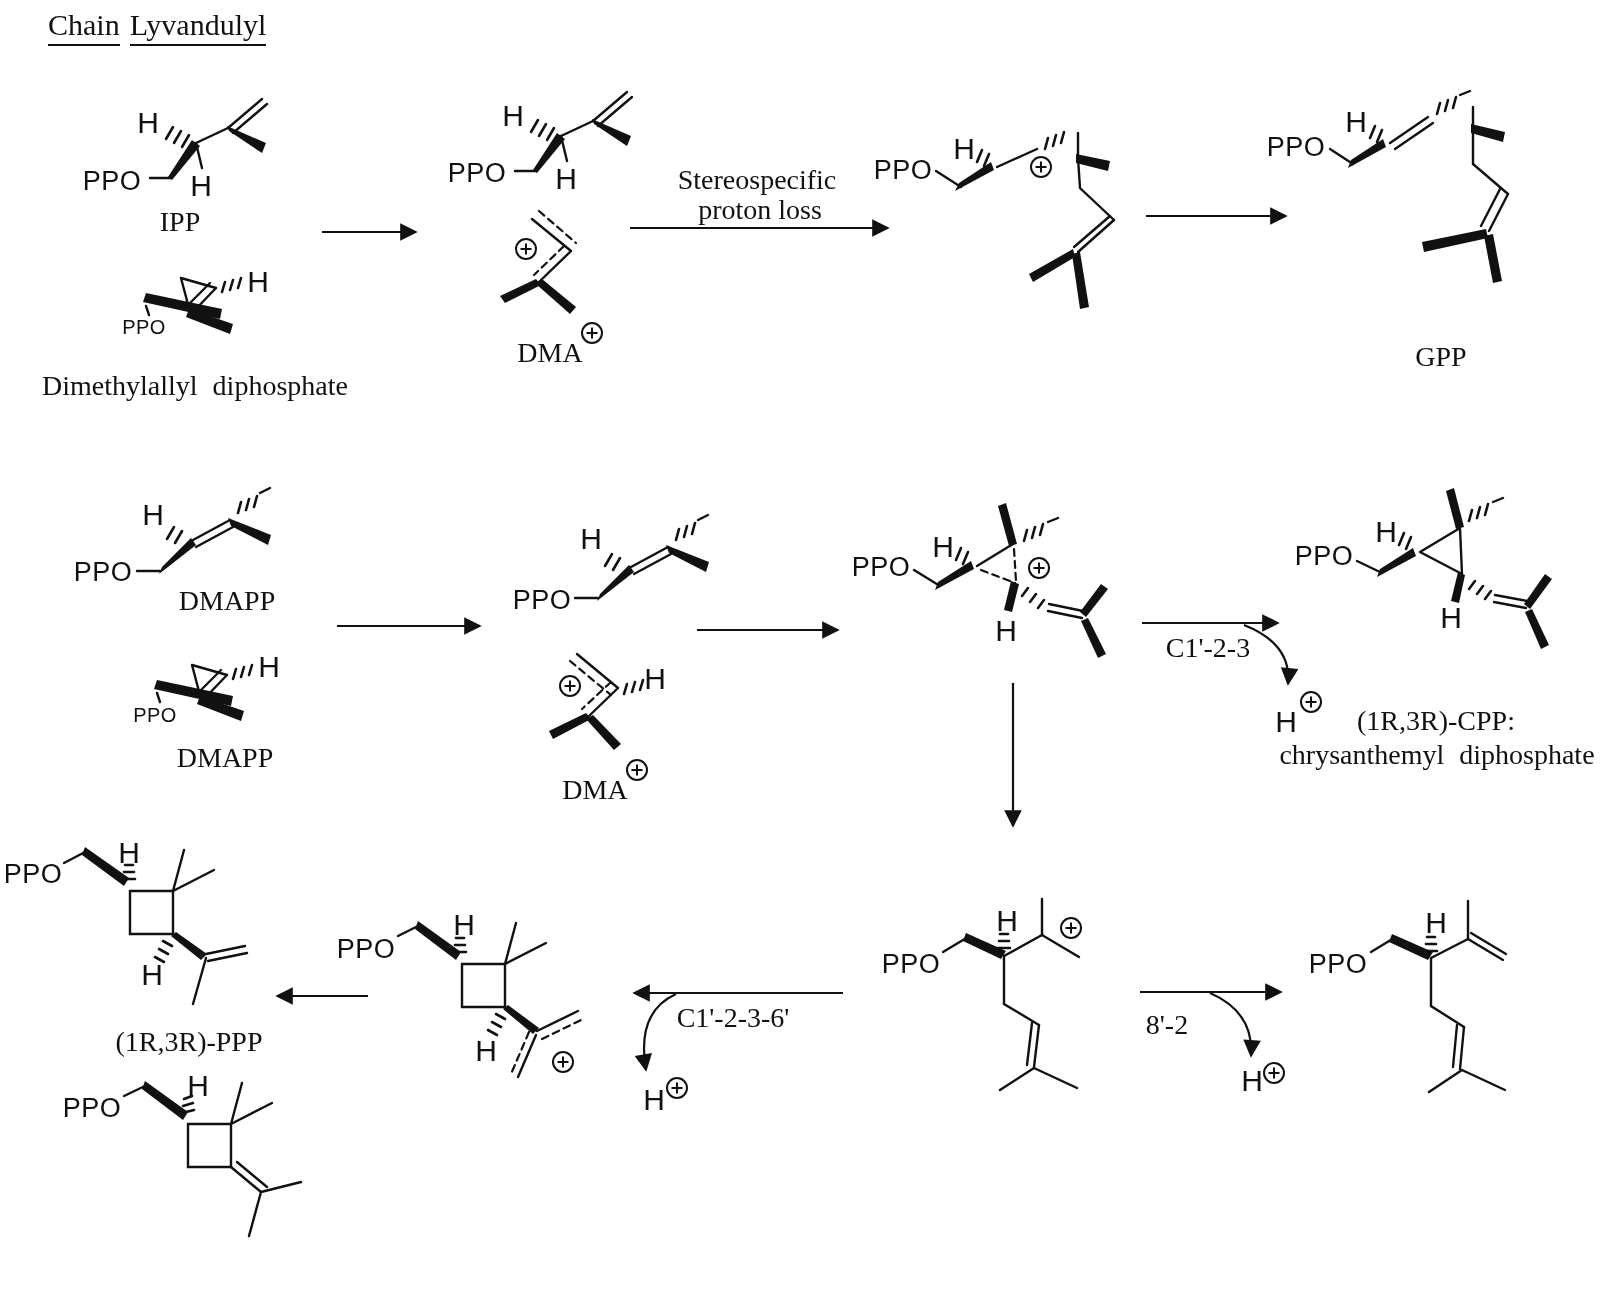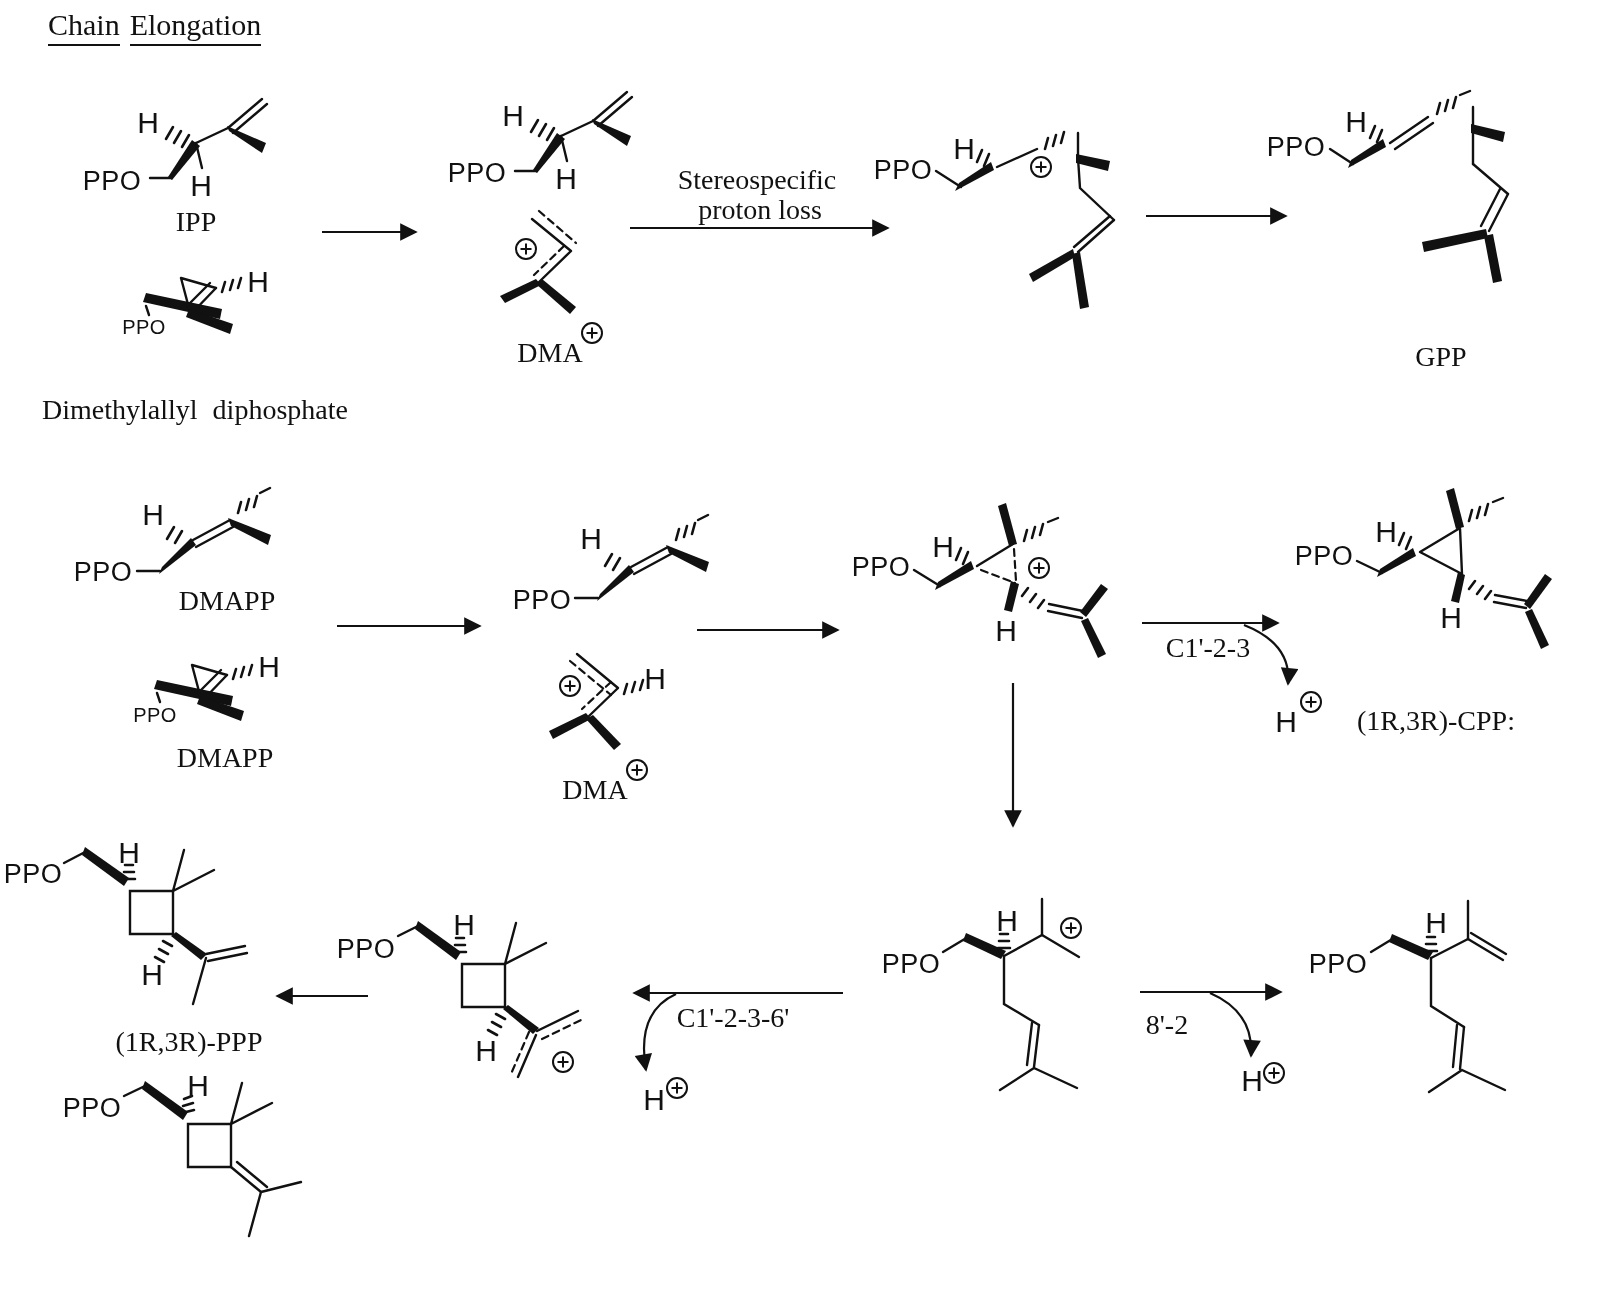--- a/index.html
+++ b/index.html
@@ -11,21 +11,21 @@
   .wedge{fill:#111;stroke:none;}
   .hash{stroke:#111;stroke-width:2.6;fill:none;stroke-linecap:round;}
   .arrow{stroke:#111;stroke-width:2.2;fill:none;}
   .charge circle{fill:none;stroke:#111;stroke-width:2;}
   .charge path{stroke:#111;stroke-width:2;fill:none;}
   .lbl{position:absolute;transform:translate(-50%,-50%);white-space:nowrap;line-height:1;}
   .sans{font-family:"Liberation Sans", sans-serif;font-size:30px;}
   .ppo{font-family:"Liberation Sans", sans-serif;font-size:27px;letter-spacing:.5px;}
   .ppo-sm{font-family:"Liberation Sans", sans-serif;font-size:20px;letter-spacing:.5px;}
   .serif{font-family:"Liberation Serif", serif;font-size:28px;text-align:center;}
-  .wide{word-spacing:8px;margin-top:24px;}
+  .wide{word-spacing:8px;}
   .title{position:absolute;left:48px;top:8px;display:flex;gap:10px;
          font-family:"Liberation Serif", serif;font-size:30px;}
   .title span{border-bottom:2.5px solid #111;padding-bottom:2px;}
 </style>
 </head>
 <body>
 
 <div class="page">
 
 <svg width="1600" height="1293" viewBox="0 0 1600 1293">
@@ -275,21 +275,21 @@
         </g>
     <g class="charge" transform="translate(1274,1073)">
           <circle r="10"></circle>
           <path d="M-5.5,0 H5.5 M0,-5.5 V5.5"></path>
         </g>
   </g>
 </svg>
 
 <div class="title">
   <span>Chain</span>
-  <span>Elongation</span>
+  <span>Lyvandulyl</span>
 </div>
 
 <span class="lbl ppo" style="left:112px;top:181px">PPO</span>
 <span class="lbl ppo-sm" style="left:144px;top:327px">PPO</span>
 <span class="lbl ppo" style="left:477px;top:173px">PPO</span>
 <span class="lbl ppo" style="left:903px;top:170px">PPO</span>
 <span class="lbl ppo" style="left:1296px;top:147px">PPO</span>
 <span class="lbl ppo" style="left:103px;top:572px">PPO</span>
 <span class="lbl ppo-sm" style="left:155px;top:715px">PPO</span>
 <span class="lbl ppo" style="left:542px;top:600px">PPO</span>
@@ -320,28 +320,29 @@
 <span class="lbl sans" style="left:1436px;top:923px">H</span>
 <span class="lbl sans" style="left:464px;top:925px">H</span>
 <span class="lbl sans" style="left:486px;top:1051px">H</span>
 <span class="lbl sans" style="left:129px;top:853px">H</span>
 <span class="lbl sans" style="left:152px;top:975px">H</span>
 <span class="lbl sans" style="left:198px;top:1086px">H</span>
 <span class="lbl sans" style="left:1286px;top:722px">H</span>
 <span class="lbl sans" style="left:654px;top:1100px">H</span>
 <span class="lbl sans" style="left:1252px;top:1081px">H</span>
 
-<span class="lbl serif" style="left:196px;top:222px">IPP</span>
+<span class="lbl serif" style="left:180px;top:222px">IPP</span>
 <span class="lbl serif wide" style="left:195px;top:386px">Dimethylallyl diphosphate</span>
 <span class="lbl serif" style="left:550px;top:353px">DMA</span>
 <span class="lbl serif" style="left:757px;top:180px">Stereospecific</span>
 <span class="lbl serif" style="left:760px;top:210px">proton loss</span>
 <span class="lbl serif" style="left:1441px;top:357px">GPP</span>
 <span class="lbl serif" style="left:227px;top:601px">DMAPP</span>
 <span class="lbl serif" style="left:225px;top:758px">DMAPP</span>
 <span class="lbl serif" style="left:595px;top:790px">DMA</span>
 <span class="lbl serif" style="left:1208px;top:648px">C1'-2-3</span>
 <span class="lbl serif" style="left:1436px;top:721px">(1R,3R)-CPP:</span>
+<span class="lbl serif wide" style="left:1437px;top:755px">chrysanthemyl diphosphate</span>
 <span class="lbl serif" style="left:189px;top:1042px">(1R,3R)-PPP</span>
 <span class="lbl serif" style="left:733px;top:1018px">C1'-2-3-6'</span>
 <span class="lbl serif" style="left:1167px;top:1025px">8'-2</span>
 
 </div>
 
 </body></html>

